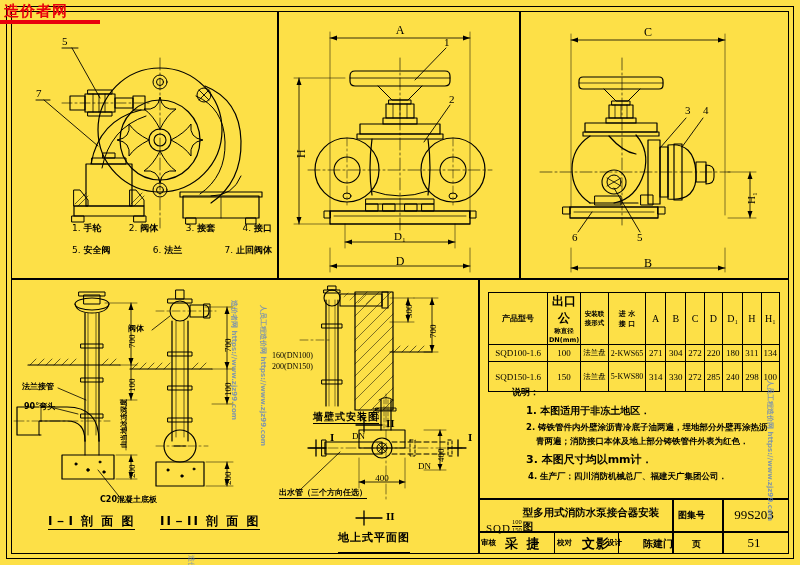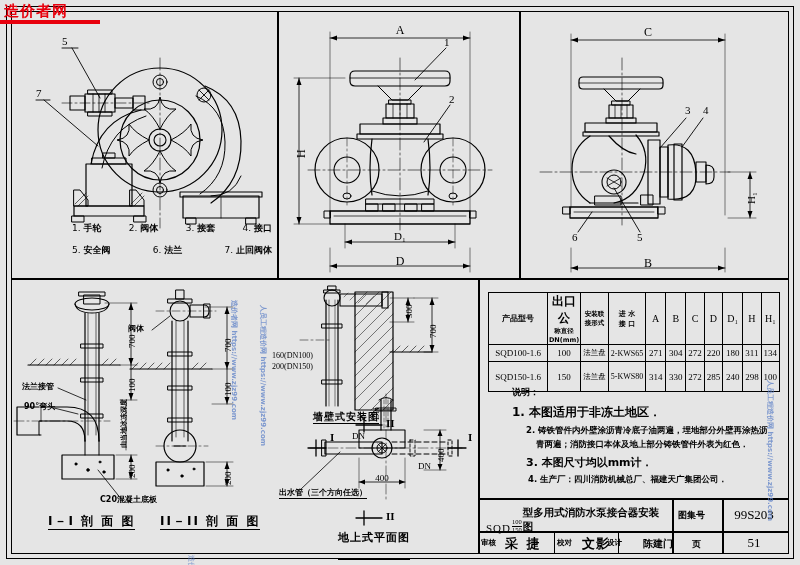--- a/index.html
+++ b/index.html
@@ -1,18 +1,18 @@
 <!DOCTYPE html>
 <html><head>
 <meta charset="utf-8">
 <style>
   html,body{margin:0;padding:0;background:#ffffff;}
   body{width:800px;height:565px;overflow:hidden;
        font-family:"DejaVu Sans","Liberation Sans",sans-serif;color:#000;}
-  #sheet{position:relative;width:800px;height:565px;background:#e5e5e5;}
+  #sheet{position:relative;width:800px;height:565px;background:#fde047;}
 
   .frame{position:absolute;border:1.6px solid #000;box-sizing:border-box;}
   .line{position:absolute;background:#000;}
   .vline{width:1px;}
   .hline2{height:1.6px;}
   .vline2{width:1.6px;}
 
   .txt{position:absolute;white-space:nowrap;line-height:1;}
   .cn{font-family:"DejaVu Sans","Liberation Sans",sans-serif;font-weight:bold;}
   .dim{font-size:9px;font-family:"Liberation Serif",serif;}
@@ -559,21 +559,21 @@
   <div class="txt" style="left:330px;top:432px;font-size:11px;font-family:'Liberation Serif',serif;font-weight:bold;">I</div>
   <div class="txt" style="left:468px;top:432px;font-size:11px;font-family:'Liberation Serif',serif;font-weight:bold;">I</div>
   <div class="txt" style="left:386px;top:418px;font-size:11px;font-family:'Liberation Serif',serif;font-weight:bold;">II</div>
   <div class="txt" style="left:386px;top:511px;font-size:11px;font-family:'Liberation Serif',serif;font-weight:bold;">II</div>
   <div class="txt" style="left:352px;top:432px;font-size:9px;font-family:'Liberation Serif',serif;">DN</div>
   <div class="txt" style="left:418px;top:462px;font-size:9px;font-family:'Liberation Serif',serif;">DN</div>
   <div class="txt rot" style="left:372px;top:420px;font-size:9px;font-family:'Liberation Serif',serif;">DN</div>
   <div class="txt" style="left:382px;top:474px;transform:translateX(-50%);font-size:9px;font-family:'Liberation Serif',serif;">400</div>
   <div class="txt rot" style="left:437px;top:462px;font-size:9px;font-family:'Liberation Serif',serif;">400</div>
   <div class="txt cn" style="left:279px;top:489px;font-size:8px;border-bottom:1.1px solid #000;padding-bottom:1px;">出水管（三个方向任选）</div>
-  <div class="txt cn" style="left:338px;top:532px;font-size:11px;letter-spacing:1px;border-bottom:1.3px solid #000;padding-bottom:16px;">地上式平面图</div>
+  <div class="txt cn" style="left:338px;top:532px;font-size:11px;letter-spacing:1px;border-bottom:1.3px solid #000;padding-bottom:9px;">地上式平面图</div>
 
   <table class="spec" style="left:488px;top:292px;width:292px;">
     <thead>
       <tr>
         <th rowspan="1" style="width:62px;height:34px;">
           <div class="cn" style="font-size:8px;">产品型号</div>
         </th>
         <th style="width:32px;">
           <div class="cn" style="font-size:12px;">出口公</div>
           <div class="cn" style="font-size:6.5px;">称直径</div>
@@ -621,21 +621,21 @@
         <td style="font-size:9px;">285</td>
         <td style="font-size:9px;">240</td>
         <td style="font-size:9px;">298</td>
         <td style="font-size:9px;">100</td>
       </tr>
     </tbody>
   </table>
 
   <div style="position:absolute;left:512px;top:386px;width:265px;">
     <div class="cn" style="font-size:9px;margin-bottom:5px;">说明：</div>
-    <div class="cn" style="font-size:12px;margin-left:0;margin-bottom:4px;">1. 本图适用于非冻土地区．</div>
+    <div class="cn" style="font-size:10px;margin-left:14px;margin-bottom:4px;">1. 本图适用于非冻土地区．</div>
     <div class="cn" style="font-size:8.5px;margin-left:14px;margin-bottom:2px;">2. 铸铁管件内外壁涂沥青冷底子油两遍，埋地部分外壁再涂热沥</div>
     <div class="cn" style="font-size:8.5px;margin-left:24px;margin-bottom:4px;">青两遍；消防接口本体及地上部分铸铁管件外表为红色．</div>
     <div class="cn" style="font-size:11px;margin-left:14px;margin-bottom:4px;">3. 本图尺寸均以mm计．</div>
     <div class="cn" style="font-size:8.5px;margin-left:16px;">4. 生产厂：四川消防机械总厂、福建天广集团公司．</div>
   </div>
 
   <div style="position:absolute;left:478px;top:498px;width:311px;height:56px;">
 
     <div class="line hline2" style="left:0;top:0;width:311px;"></div>
     <div class="line hline2" style="left:0;top:33px;width:311px;"></div>

